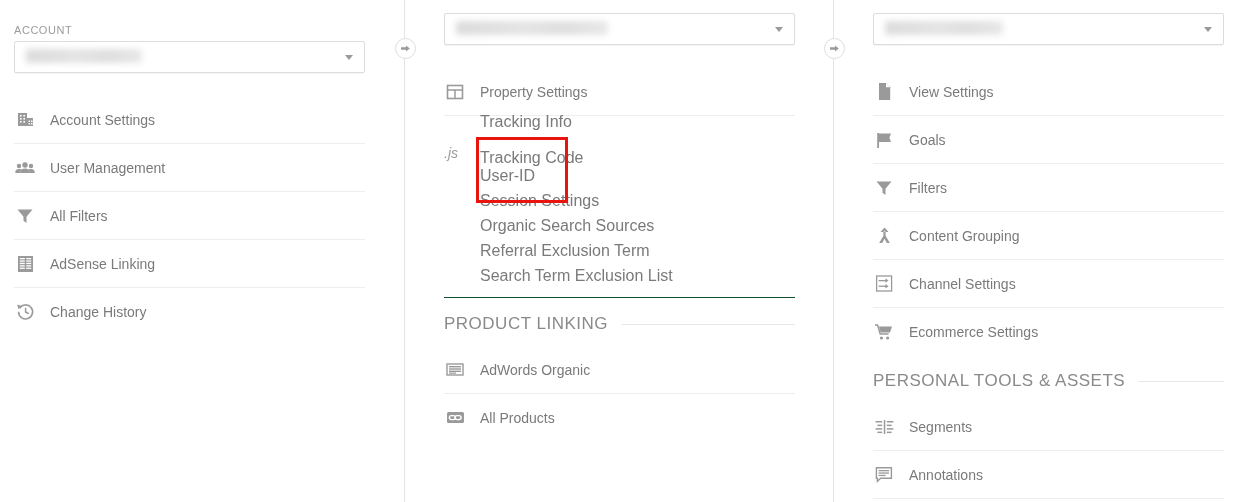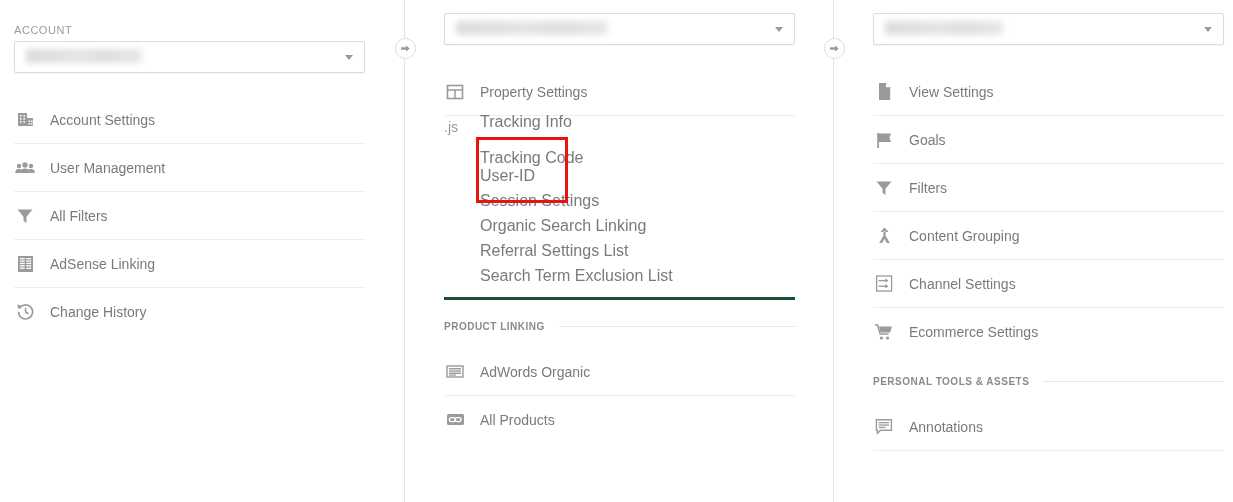--- a/index.html
+++ b/index.html
@@ -53,36 +53,36 @@
   }
   .row.nb{border-bottom:none;}
   .ico{
     width:22px;height:22px;margin-right:14px;flex:0 0 22px;
     display:flex;align-items:center;justify-content:center;color:#949494;
   }
   .ico svg{display:block;}
   .lbl{font-size:14px;color:#7a7a7a;line-height:1;}
 
   
-  .subs{padding-bottom:9px;border-bottom:3px solid #14532d;}
+  .subs{padding-bottom:9px;border-bottom:1px solid #14532d;}
   .sub{height:25px;display:flex;align-items:center;padding-left:36px;}
   .sub .lbl{font-size:16px;}
 
   .group-row{position:relative;height:47px;display:flex;align-items:center;}
-  .group-row .ico{align-self:flex-start;margin-top:0;}
+  .group-row .ico{align-self:flex-start;margin-top:26px;font-style:italic;}
   .group-col{display:flex;flex-direction:column;justify-content:center;}
   .group-col .sub{padding-left:0;height:25px;}
   .group-col .sub:first-child{margin-bottom:11px;}
 
   
   .section{
     display:flex;align-items:center;height:44px;margin-top:4px;
   }
   .section .stxt{
-    font-size:10px;font-weight:bold;letter-spacing:.5px;color:#8a8a8a;
+    font-size:17px;font-weight:normal;letter-spacing:.5px;color:#8a8a8a;
     text-transform:uppercase;white-space:nowrap;
   }
   .section .rule{flex:1;height:1px;background:#e6e6e6;margin-left:14px;}
 
   
   .divider{position:absolute;top:0;width:1px;background:#e4e4e4;}
   .div1{left:404px;height:502px;}
   .div2{left:833px;height:502px;}
   .arrowbtn{
     position:absolute;width:19px;height:19px;border-radius:50%;
@@ -232,24 +232,24 @@
       </div>
 
       <div class="subs">
         <div class="sub">
           <span class="lbl">User-ID</span>
         </div>
         <div class="sub">
           <span class="lbl">Session Settings</span>
         </div>
         <div class="sub">
-          <span class="lbl">Organic Search Linking</span>
+          <span class="lbl">Organic Search Sources</span>
         </div>
         <div class="sub">
-          <span class="lbl">Referral Settings List</span>
+          <span class="lbl">Referral Exclusion Term</span>
         </div>
         <div class="sub">
           <span class="lbl">Search Term Exclusion List</span>
         </div>
       </div>
 
       <div class="section">
         <span class="stxt">PRODUCT LINKING</span>
         <span class="rule"></span>
       </div>
@@ -360,20 +360,38 @@
           </svg>
         </span>
         <span class="lbl">Ecommerce Settings</span>
       </div>
 
       <div class="section">
         <span class="stxt">PERSONAL TOOLS &amp; ASSETS</span>
         <span class="rule"></span>
       </div>
 
+      <div class="row">
+        <span class="ico">
+          <svg width="19" height="16" viewBox="0 0 19 16">
+              <g fill="#9a9a9a">
+            <rect x="0.6" y="2" width="6.6" height="1.5"></rect>
+                <rect x="2.4" y="5.6" width="4.8" height="1.5"></rect>
+            <rect x="0.6" y="9.2" width="6.6" height="1.5"></rect>
+                <rect x="2.4" y="12.6" width="4.8" height="1.5"></rect>
+            <rect x="8.8" y="1" width="1.5" height="14"></rect>
+            <rect x="11.8" y="2" width="6.6" height="1.5"></rect>
+                <rect x="11.8" y="5.6" width="4.8" height="1.5"></rect>
+            <rect x="11.8" y="9.2" width="6.6" height="1.5"></rect>
+                <rect x="11.8" y="12.6" width="4.8" height="1.5"></rect>
+          </g>
+            </svg>
+        </span>
+        <span class="lbl">Segments</span>
+      </div>
 
       <div class="row">
         <span class="ico">
           <svg width="19" height="18" viewBox="0 0 19 18">
             <path fill="none" stroke="#9a9a9a" stroke-width="1.4" d="M1.4 1.8h15v10.4H5.6l-3.2 3.2v-3.2H1.4z"></path>
             <g fill="#9a9a9a">
               <rect x="3.6" y="4" width="10.4" height="1.3"></rect>
                 <rect x="3.6" y="6.4" width="10.4" height="1.3"></rect>
               <rect x="3.6" y="8.8" width="7" height="1.3"></rect>
             </g>

